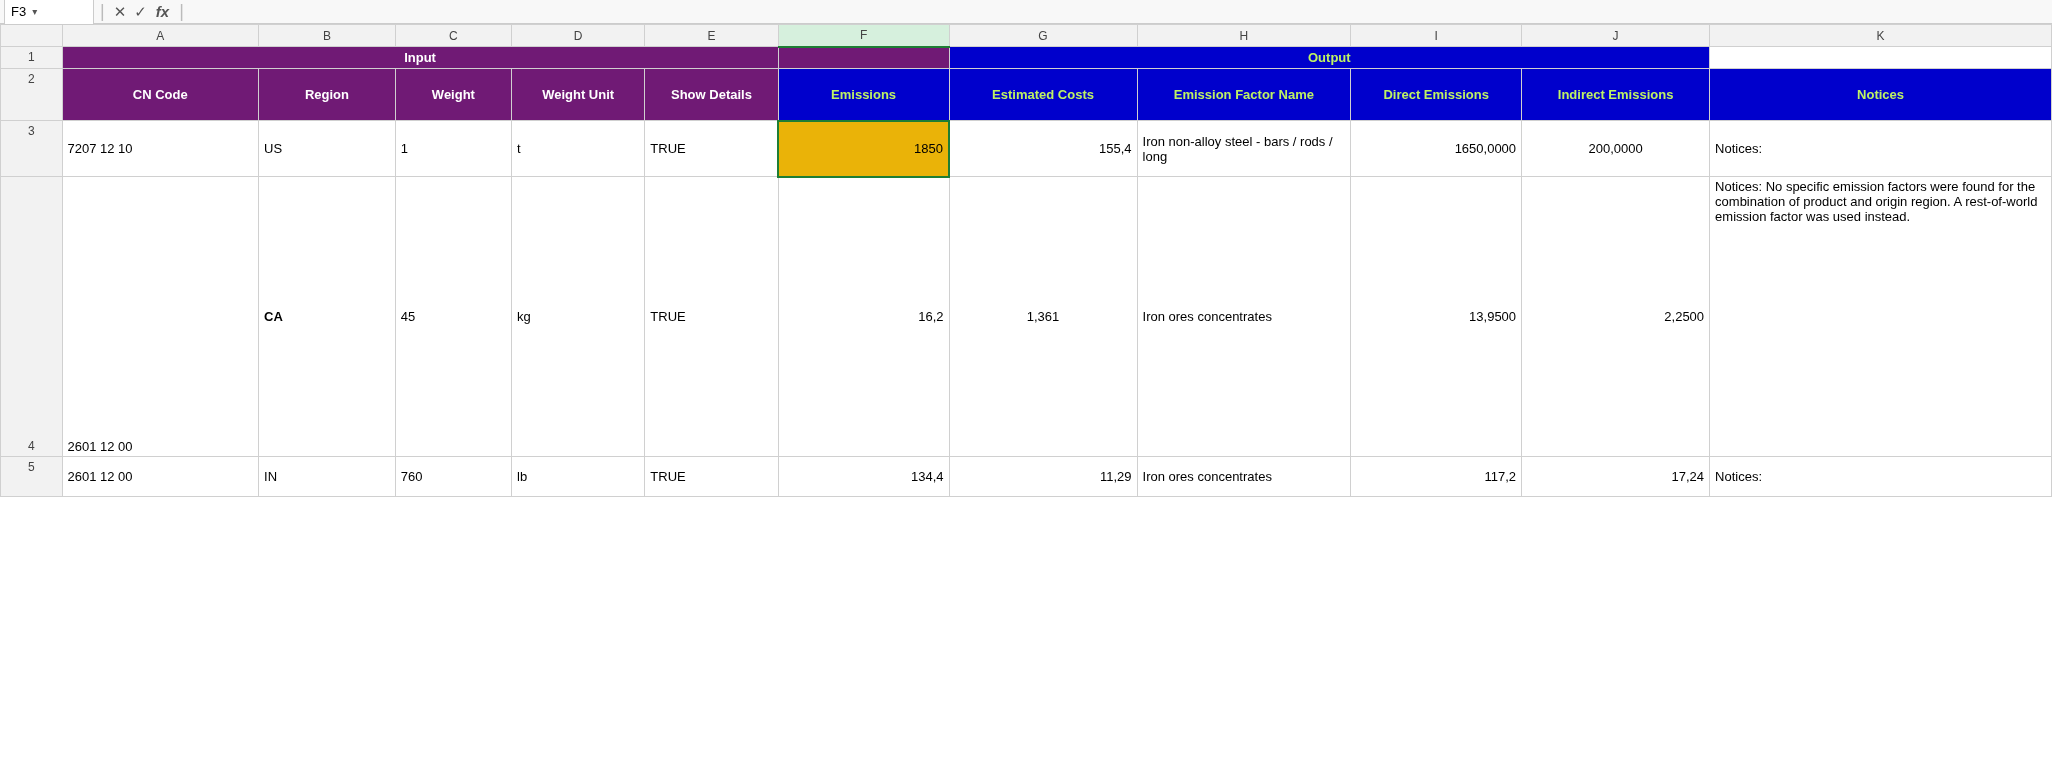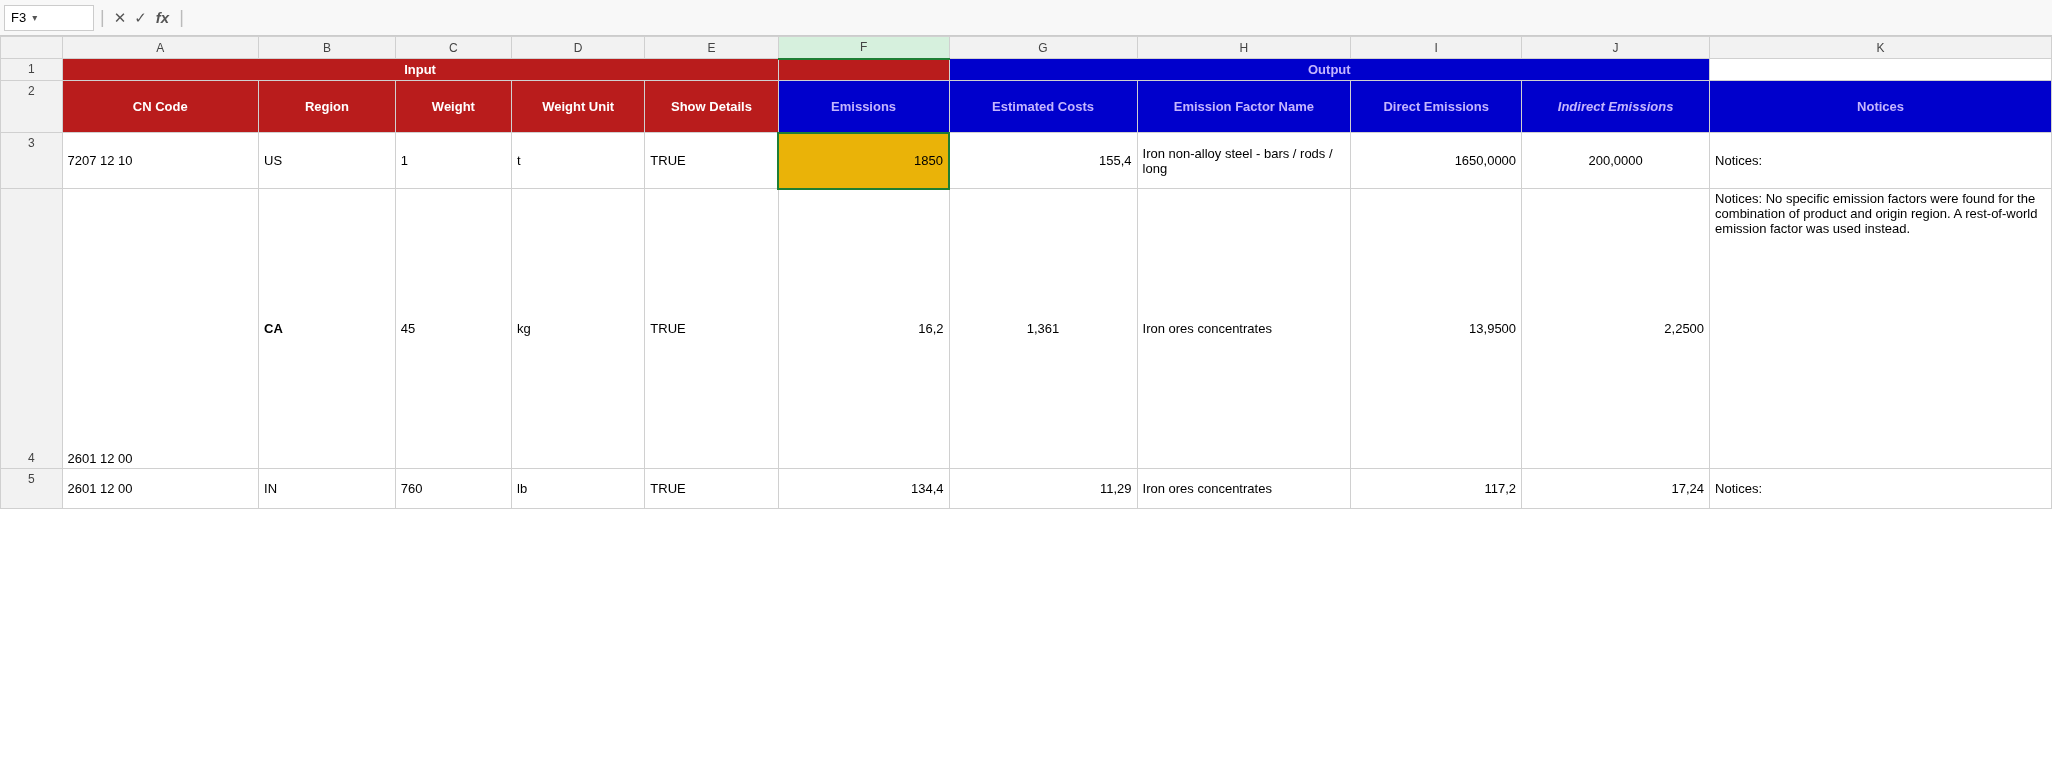--- a/index.html
+++ b/index.html
@@ -3,21 +3,21 @@
   <meta charset="utf-8">
   <style>
     * { box-sizing: border-box; margin: 0; padding: 0; }
     body { font-family: Arial, sans-serif; font-size: 13px; background: #fff; }
 
     
     .formula-bar {
       display: flex;
       align-items: center;
       border-bottom: 1px solid #ccc;
-      height: 36px;
+      height: 24px;
       padding: 0 4px;
       gap: 4px;
       background: #f8f8f8;
     }
     .cell-ref-box {
       display: flex;
       align-items: center;
       border: 1px solid #ccc;
       background: #fff;
       padding: 2px 6px;
@@ -84,27 +84,27 @@
       border: 1px solid #d0d0d0;
       padding: 2px 5px;
       vertical-align: top;
       font-size: 13px;
       overflow: hidden;
     }
 
     
     .header-blue {
       background-color: #0000cc;
-      color: #c4b5fd;
+      color: #bef264;
       font-weight: bold;
       text-align: center;
       vertical-align: middle;
     }
     .header-dark-blue {
-      background-color: #b91c1c;
+      background-color: #701a75;
       color: #fff;
       font-weight: bold;
       text-align: center;
       vertical-align: middle;
     }
 
     
     .cell-selected {
       border: 2px solid #1e7e34 !important;
       background-color: #eab308;
@@ -197,21 +197,21 @@
         <td class="row-header">2</td>
         <td class="header-dark-blue" style="vertical-align:middle;">CN Code</td>
         <td class="header-dark-blue" style="vertical-align:middle;">Region</td>
         <td class="header-dark-blue" style="vertical-align:middle;">Weight</td>
         <td class="header-dark-blue" style="vertical-align:middle;">Weight Unit</td>
         <td class="header-dark-blue" style="vertical-align:middle;">Show Details</td>
         <td class="header-blue" style="vertical-align:middle;">Emissions</td>
         <td class="header-blue" style="vertical-align:middle;">Estimated Costs</td>
         <td class="header-blue" style="vertical-align:middle;">Emission Factor Name</td>
         <td class="header-blue" style="vertical-align:middle;">Direct Emissions</td>
-        <td class="header-blue" style="vertical-align:middle;font-style:italic;">Indirect Emissions</td>
+        <td class="header-blue" style="vertical-align:middle;">Indirect Emissions</td>
         <td class="header-blue" style="vertical-align:middle;">Notices</td>
       </tr>
 
       <tr style="height:56px;">
         <td class="row-header">3</td>
         <td style="vertical-align:middle;">7207 12 10</td>
         <td style="vertical-align:middle;">US</td>
         <td style="vertical-align:middle;">1</td>
         <td style="vertical-align:middle;">t</td>
         <td style="vertical-align:middle;">TRUE</td>

